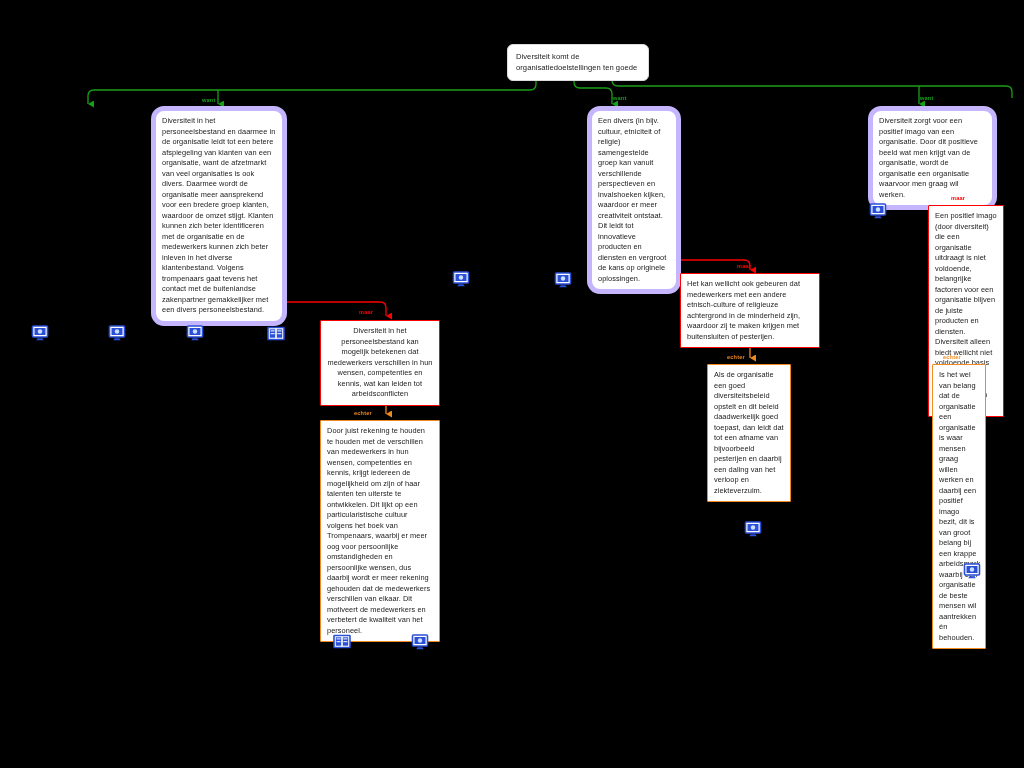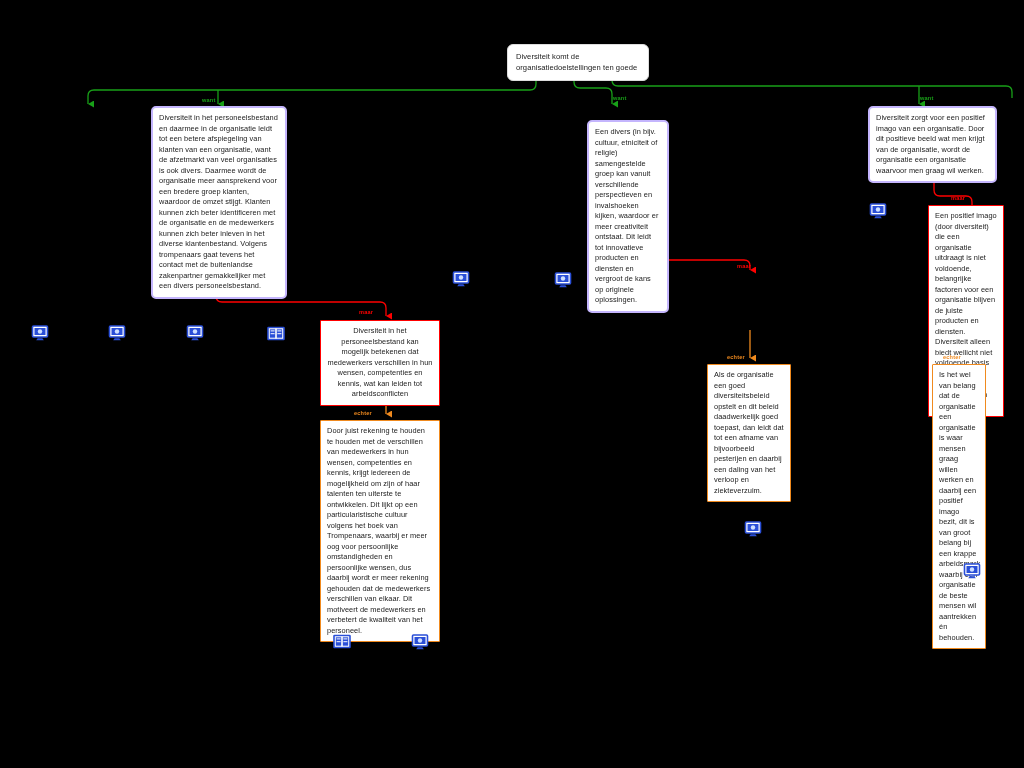--- a/index.html
+++ b/index.html
@@ -8,21 +8,21 @@
 
   
   #wires{position:absolute;left:0;top:0;width:1024px;height:768px;}
 
   
   .node{position:absolute;background:#fff;box-sizing:border-box;
         font-size:7.4px;line-height:1.42;color:#1a1a1a;
         padding:5px 6px;letter-spacing:.05px;}
   .node.root{border:1px solid #dcdcdc;border-radius:6px;padding:6px 8px;
              font-size:7.6px;line-height:1.5;}
-  .node.green{border:2px solid #c4b5fd;border-radius:5px;}
+  .node.green{border:5px solid #c4b5fd;border-radius:13px;}
   .node.red{border:1px solid #ff0000;border-radius:1px;}
   .node.orange{border:1px solid #f08a1e;border-radius:1px;}
 
   
   .elabel{position:absolute;font-size:5.6px;font-weight:bold;
           letter-spacing:.2px;line-height:1;}
   .elabel.green{color:#18a018;}
   .elabel.red{color:#ff0000;}
   .elabel.orange{color:#f08a1e;}
 
@@ -86,29 +86,30 @@
       <path d="M972,330 L972,358" fill="none" stroke="#f08a1e" stroke-width="1.3" marker-end="url(#ao)"></path>
     </g>
   </svg>
 
   <div class="node root" style="left:507px;top:44px;width:142px;">Diversiteit komt de organisatiedoelstellingen ten goede</div>
 
   <div class="elabel green" style="left:202px;top:98px;">want</div>
   <div class="node green" style="left:151px;top:106px;width:136px;">Diversiteit in het personeelsbestand en daarmee in de organisatie leidt tot een betere afspiegeling van klanten van een organisatie, want de afzetmarkt van veel organisaties is ook divers. Daarmee wordt de organisatie meer aansprekend voor een bredere groep klanten, waardoor de omzet stijgt. Klanten kunnen zich beter identificeren met de organisatie en de medewerkers kunnen zich beter inleven in het diverse klantenbestand. Volgens trompenaars gaat tevens het contact met de buitenlandse zakenpartner gemakkelijker met een divers personeelsbestand.</div>
 
   <div class="elabel green" style="left:613px;top:96px;">want</div>
-  <div class="node green" style="left:587px;top:120px;width:82px;">Een divers (in bijv. cultuur, etniciteit of religie) samengestelde groep kan vanuit verschillende perspectieven en invalshoeken kijken, waardoor er meer creativiteit ontstaat. Dit leidt tot innovatieve producten en diensten en vergroot de kans op originele oplossingen.</div>
+  <div class="node green" style="left:587px;top:106px;width:94px;">Een divers (in bijv. cultuur, etniciteit of religie) samengestelde groep kan vanuit verschillende perspectieven en invalshoeken kijken, waardoor er meer creativiteit ontstaat. Dit leidt tot innovatieve producten en diensten en vergroot de kans op originele oplossingen.</div>
 
   <div class="elabel green" style="left:920px;top:96px;">want</div>
   <div class="node green" style="left:868px;top:106px;width:129px;">Diversiteit zorgt voor een positief imago van een organisatie. Door dit positieve beeld wat men krijgt van de organisatie, wordt de organisatie een organisatie waarvoor men graag wil werken.</div>
 
   <div class="elabel red" style="left:359px;top:310px;">maar</div>
   <div class="node red" style="left:320px;top:320px;width:120px;text-align:center;">Diversiteit in het personeelsbestand kan mogelijk betekenen dat medewerkers verschillen in hun wensen, competenties en kennis, wat kan leiden tot arbeidsconflicten</div>
 
   <div class="elabel red" style="left:737px;top:264px;">maar</div>
+  <div class="node red" style="left:680px;top:273px;width:140px;">Het kan wellicht ook gebeuren dat medewerkers met een andere etnisch-culture of religieuze achtergrond in de minderheid zijn, waardoor zij te maken krijgen met buitensluiten of pesterijen.</div>
 
   <div class="elabel red" style="left:951px;top:196px;">maar</div>
   <div class="node red" style="left:928px;top:205px;width:76px;">Een positief imago (door diversiteit) die een organisatie uitdraagt is niet voldoende, belangrijke factoren voor een organisatie blijven de juiste producten en diensten. Diversiteit alleen biedt wellicht niet voldoende basis voor een goed imago en het succes van een organisatie.</div>
 
   <div class="elabel orange" style="left:354px;top:411px;">echter</div>
   <div class="node orange" style="left:320px;top:420px;width:120px;">Door juist rekening te houden te houden met de verschillen van medewerkers in hun wensen, competenties en kennis, krijgt iedereen de mogelijkheid om zijn of haar talenten ten uiterste te ontwikkelen. Dit lijkt op een particularistische cultuur volgens het boek van Trompenaars, waarbij er meer oog voor persoonlijke omstandigheden en persoonlijke wensen, dus daarbij wordt er meer rekening gehouden dat de medewerkers verschillen van elkaar. Dit motiveert de medewerkers en verbetert de kwaliteit van het personeel.</div>
 
   <div class="elabel orange" style="left:727px;top:355px;">echter</div>
   <div class="node orange" style="left:707px;top:364px;width:84px;">Als de organisatie een goed diversiteitsbeleid opstelt en dit beleid daadwerkelijk goed toepast, dan leidt dat tot een afname van bijvoorbeeld pesterijen en daarbij een daling van het verloop en ziekteverzuim.</div>
 

